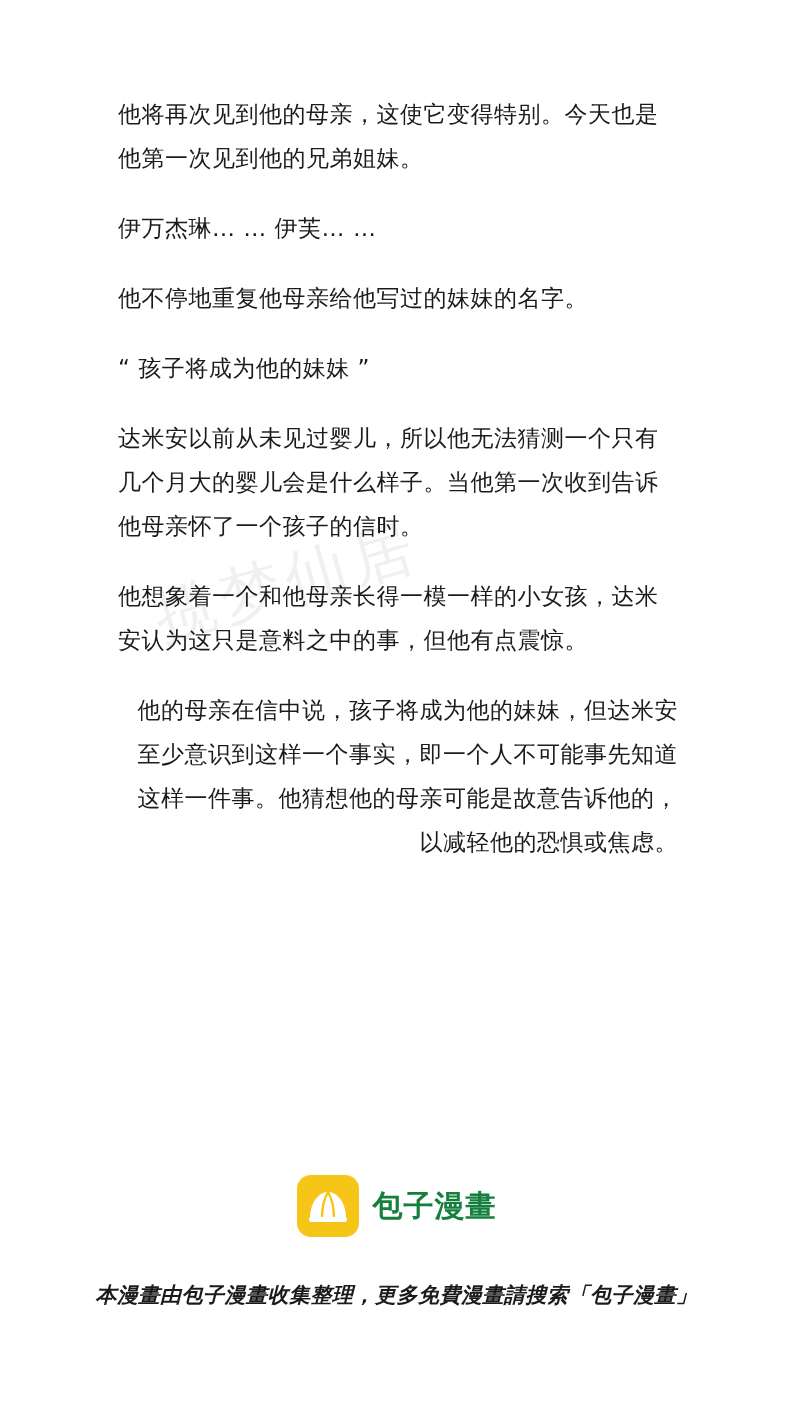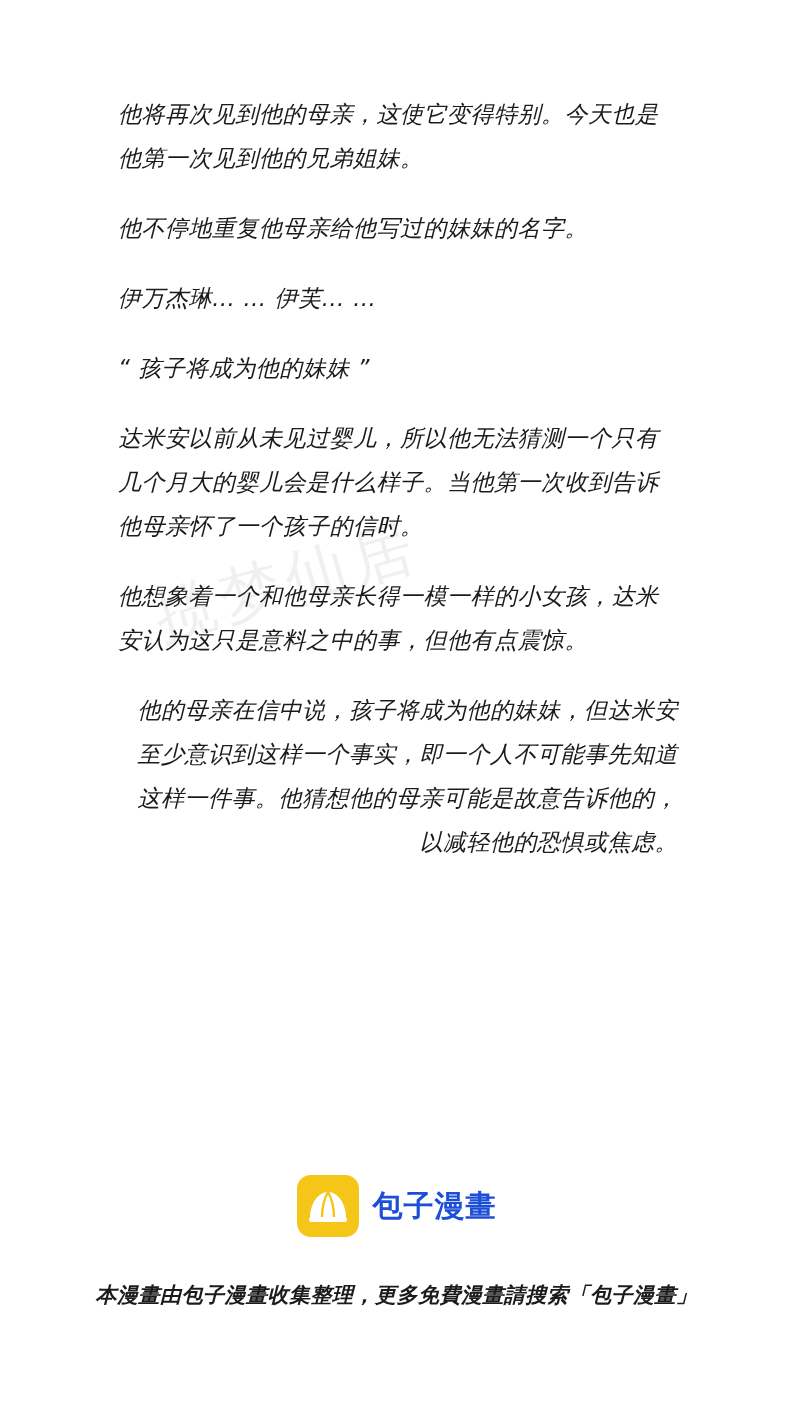--- a/index.html
+++ b/index.html
@@ -46,21 +46,20 @@
   }
 
   .para {
     font-size: 23px;
     line-height: 44px;
     color: #1b1b1b;
     margin: 0 0 26px 0;
     letter-spacing: 0.5px;
     font-family: "DejaVu Sans", "Liberation Sans", sans-serif;
     white-space: pre-wrap;
-    font-style: italic;
   }
   .para:last-child { margin-bottom: 0; text-align: right; }
 
   
   .footer {
     position: absolute;
     left: 0;
     top: 1175px;
     width: 793px;
     text-align: center;
@@ -82,21 +81,21 @@
   }
   .bun {
     position: absolute;
     left: 50%;
     top: 52%;
     transform: translate(-50%, -50%);
   }
   .brand-name {
     font-size: 30px;
     font-weight: bold;
-    color: #1d4ed8;
+    color: #15803d;
     letter-spacing: 1px;
     font-family: Liberation Sans, sans-serif;
   }
   .footer-note {
     margin-top: 44px;
     font-size: 21px;
     font-weight: bold;
     color: #1b1b1b;
     letter-spacing: 0.5px;
     font-family: "DejaVu Sans", "Liberation Sans", sans-serif;
@@ -105,22 +104,22 @@
 </style>
 </head>
 <body>
 
 <div class="page">
 
   <div class="watermark">揽梦仙居</div>
 
   <div class="text-column">
     <p class="para">他将再次见到他的母亲，这使它变得特别。今天也是他第一次见到他的兄弟姐妹。</p>
+    <p class="para">伊万杰琳… … 伊芙… …</p>
     <p class="para">他不停地重复他母亲给他写过的妹妹的名字。</p>
-    <p class="para">伊万杰琳… … 伊芙… …</p>
     <p class="para">“ 孩子将成为他的妹妹 ”</p>
     <p class="para">达米安以前从未见过婴儿，所以他无法猜测一个只有几个月大的婴儿会是什么样子。当他第一次收到告诉他母亲怀了一个孩子的信时。</p>
     <p class="para">他想象着一个和他母亲长得一模一样的小女孩，达米安认为这只是意料之中的事，但他有点震惊。</p>
     <p class="para">他的母亲在信中说，孩子将成为他的妹妹，但达米安至少意识到这样一个事实，即一个人不可能事先知道这样一件事。他猜想他的母亲可能是故意告诉他的，以减轻他的恐惧或焦虑。</p>
   </div>
 
   <div class="footer">
     <div class="brand-row">
       <span class="brand-logo">
         <svg class="bun" width="44" height="40" viewBox="0 0 44 40" aria-hidden="true">

